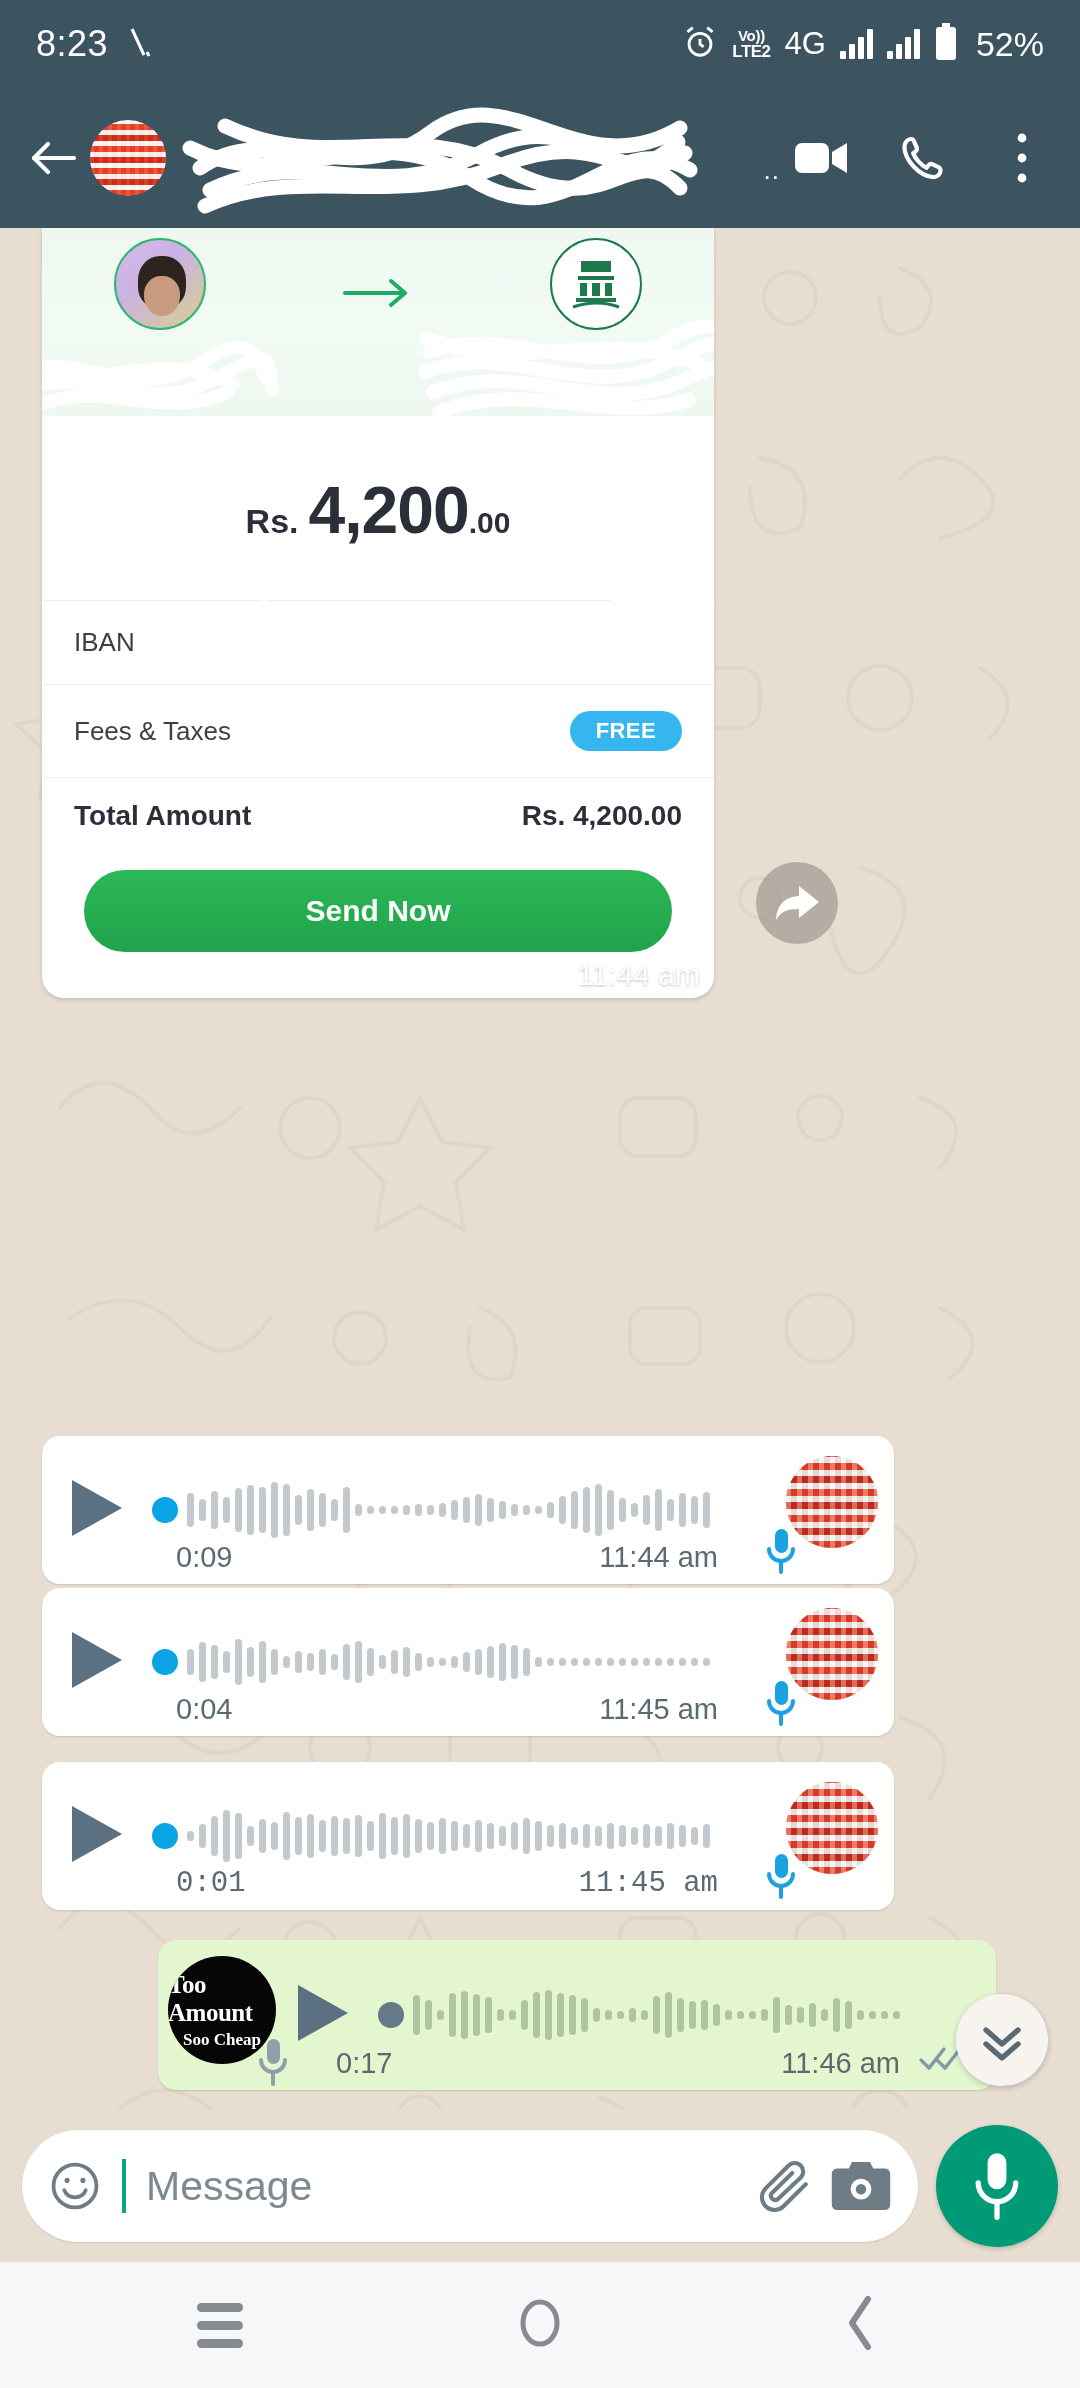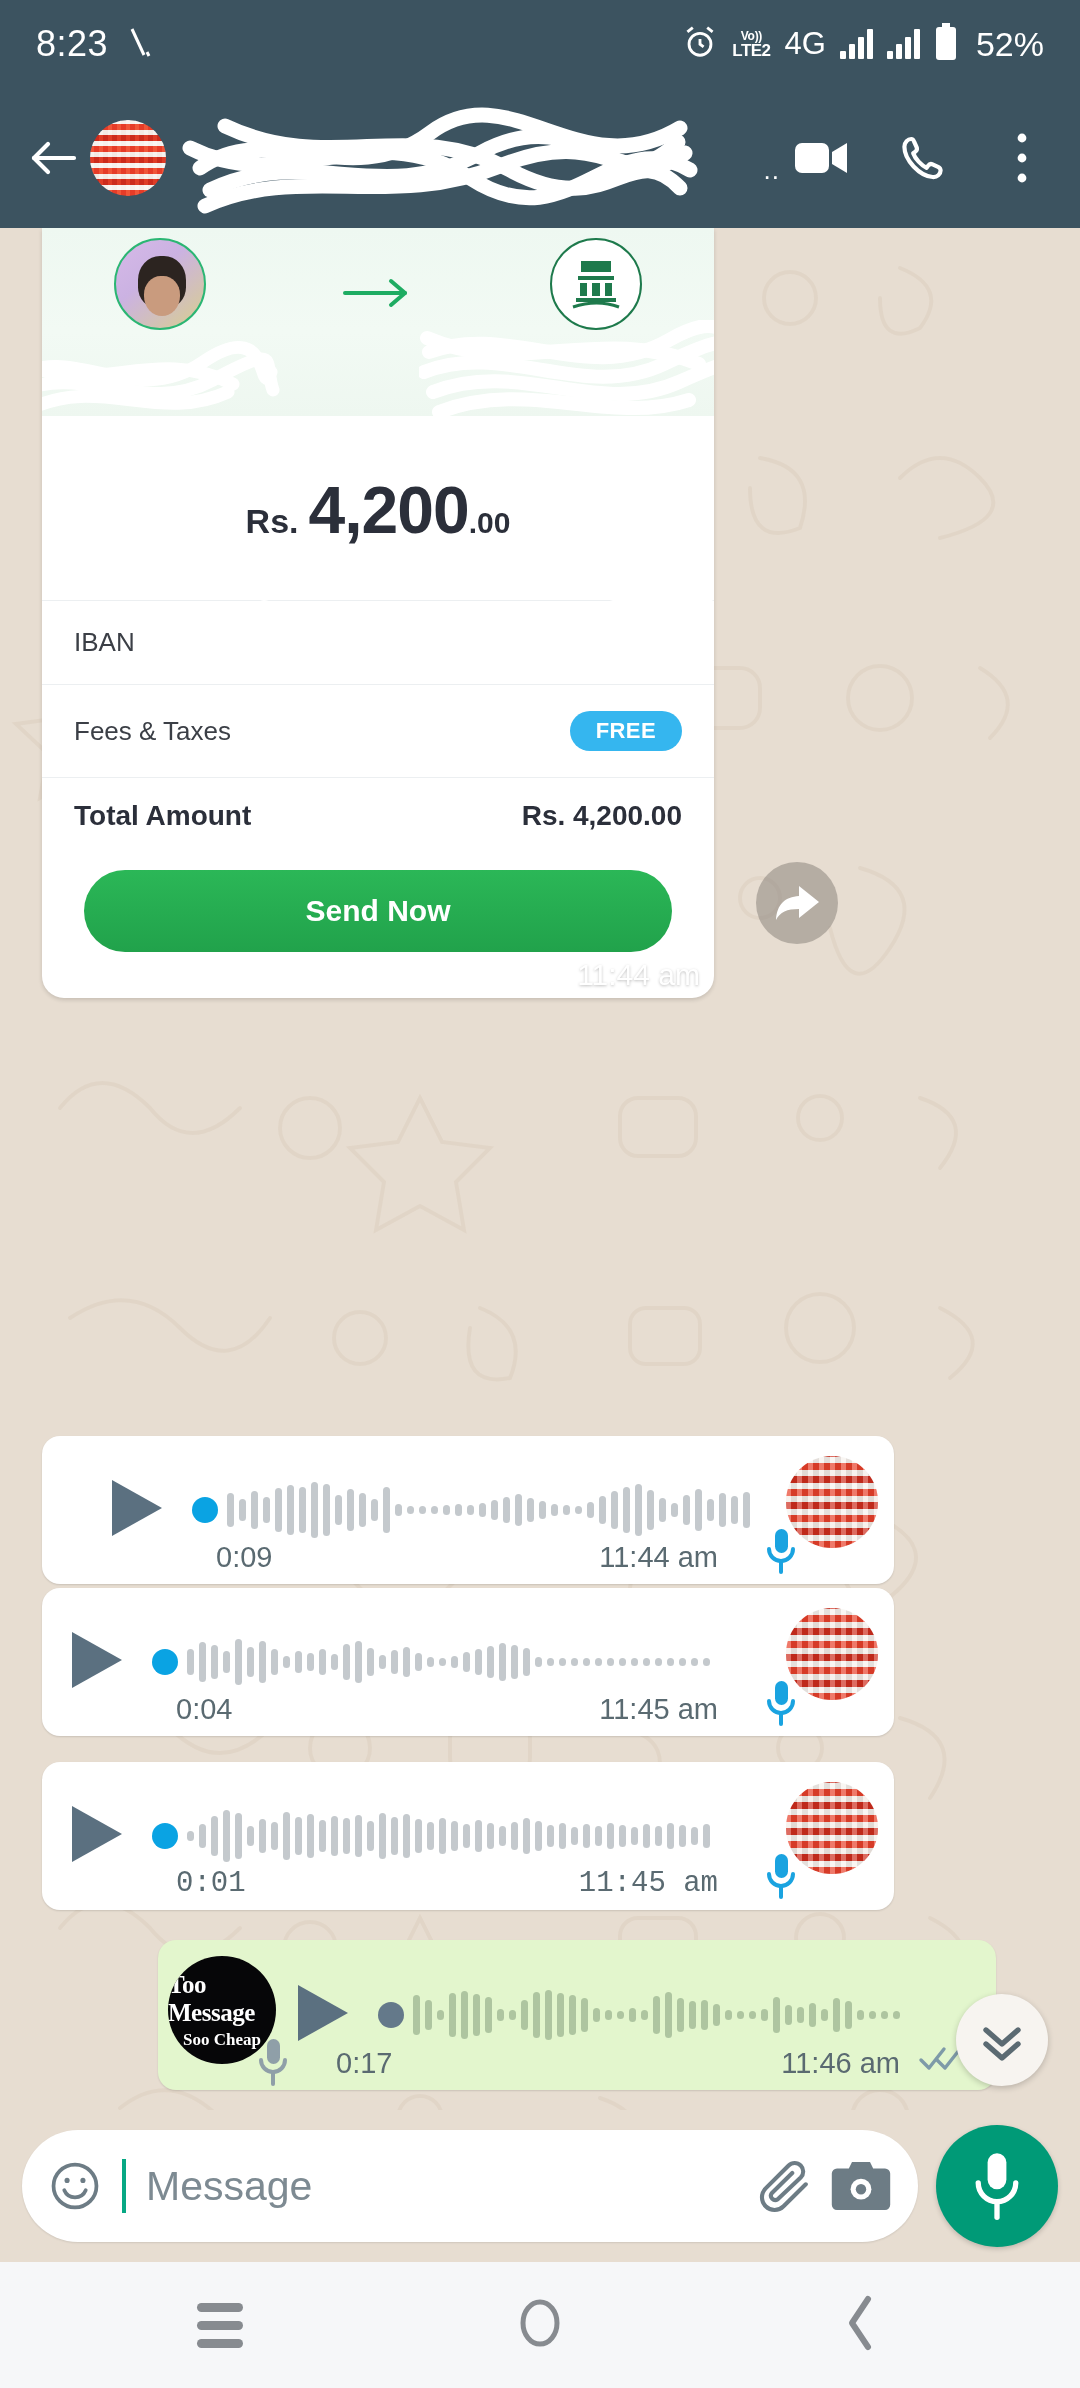--- a/index.html
+++ b/index.html
@@ -22,21 +22,21 @@
     background: #3c5360;
     display: flex; align-items: center;
     padding: 0 36px;
     color: #ffffff;
   }
   .sb-left { display: flex; align-items: center; gap: 18px; }
   .sb-clock { font-size: 36px; font-weight: 400; letter-spacing: .5px; }
   .sb-spacer { flex: 1; }
   .sb-right { display: flex; align-items: center; gap: 14px; }
   .sb-volte { display: flex; flex-direction: column; align-items: center; line-height: 1; }
-  .sb-volte .v1 { font-size: 12px; font-weight: 700; letter-spacing: -.3px; text-align: right; }
+  .sb-volte .v1 { font-size: 15px; font-weight: 700; letter-spacing: -.3px; text-align: right; }
   .sb-volte .v2 { font-size: 17px; font-weight: 700; letter-spacing: -.5px; }
   .sb-4g { font-size: 31px; font-weight: 500; }
   .sb-pct { font-size: 34px; font-weight: 500; margin-left: 4px; }
   .bars { display: flex; align-items: flex-end; gap: 3px; height: 30px; }
   .bars i { width: 6px; background: #fff; border-radius: 1px; display: block; }
   .bars i:nth-child(1){ height: 8px; }
   .bars i:nth-child(2){ height: 15px; }
   .bars i:nth-child(3){ height: 22px; }
   .bars i:nth-child(4){ height: 30px; }
 
@@ -509,21 +509,21 @@
           <span class="pay-time">11:44 am</span>
         </div>
       </div>
 
       <div class="fwd-btn">
         <svg width="48" height="42" viewBox="0 0 48 42" fill="#ffffff">
           <path d="M26 4 L46 20 L26 36 V27 C14 27 7 30 3 38 C4 22 12 15 26 14 Z"></path>
         </svg>
       </div>
 
-      <div class="bubble voice-in" style="top:1208px;padding-left:40px;">
+      <div class="bubble voice-in" style="top:1208px;">
         <div class="voice-row">
           <span class="play-tri">
             <svg width="58" height="62" viewBox="0 0 58 62" fill="#5b7080">
                 <path d="M4 3 L54 31 L4 59 Z"></path>
               </svg>
           </span>
           <span class="wave">
             <span class="dot"></span>
             <i style="height:34px"></i>
               <i style="height:22px"></i>
@@ -770,21 +770,21 @@
           </span>
           <span class="v-dur">0:17</span>
           <span class="v-time">11:46 am</span>
           <span class="ticks">
             <svg width="46" height="30" viewBox="0 0 46 30" fill="none" stroke="#7e9aa8" stroke-width="3.4" stroke-linecap="round" stroke-linejoin="round">
               <path d="M3 16 L11 24 L26 5"></path>
                 <path d="M19 16 L27 24 L42 5"></path>
             </svg>
           </span>
           <span class="out-avatar">
-            <span class="oa-t1">Too Message</span>
+            <span class="oa-t1">Too Amount</span>
             <span class="oa-t2">Soo Cheap</span>
           </span>
           <span class="out-mic">
             <svg width="34" height="52" viewBox="0 0 34 52" fill="none" stroke="#8f9fa8" stroke-width="4" stroke-linecap="round">
               <rect x="11" y="3" width="13" height="25" rx="6.5" fill="#8f9fa8" stroke="none"></rect>
               <path d="M5 24 a12 12 0 0 0 24 0"></path>
                 <path d="M17 36 v12"></path>
             </svg>
           </span>
         </div>

